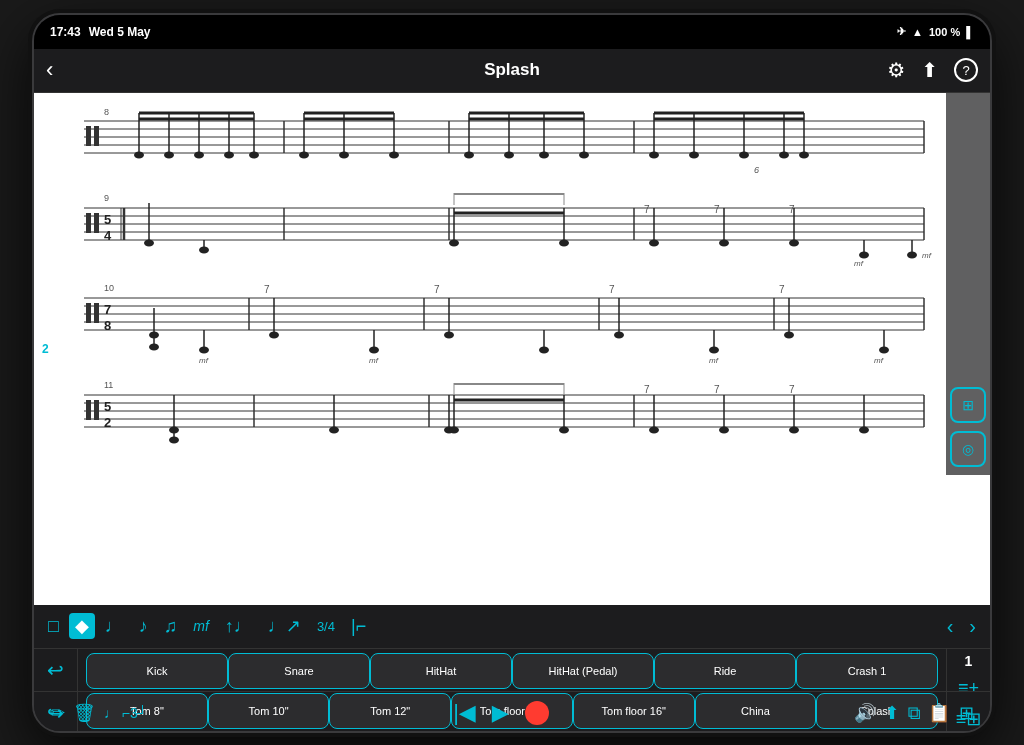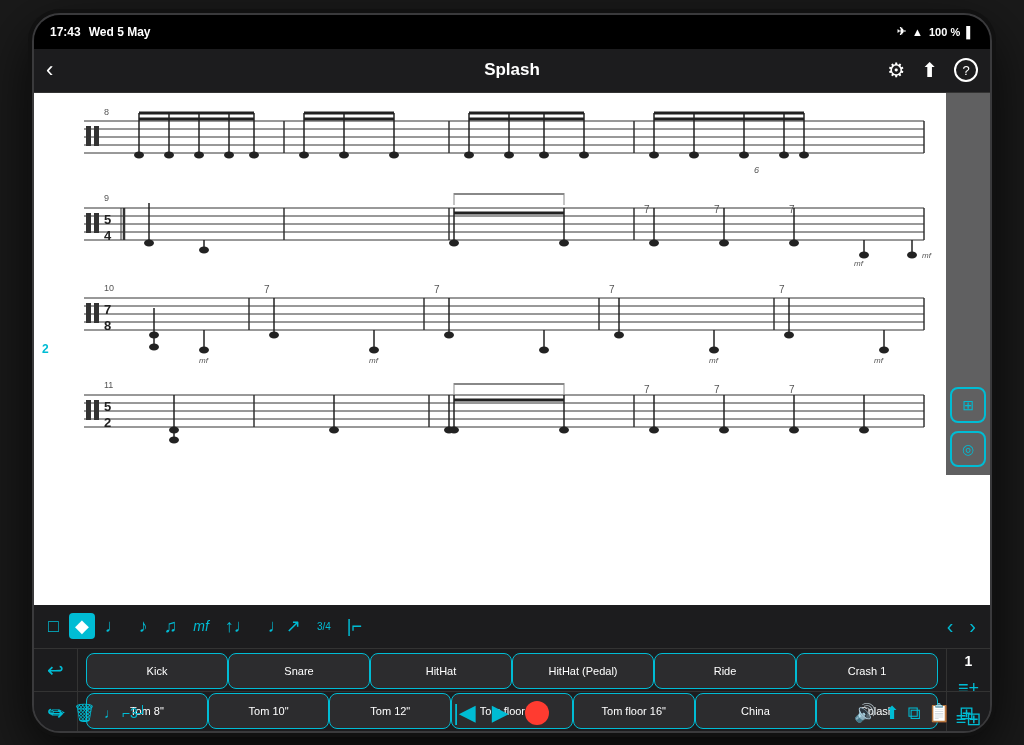--- a/index.html
+++ b/index.html
@@ -512,21 +512,21 @@
 
     <div class="toolbar-row">
       <span class="tool-btn">□</span>
       <span class="tool-btn active" style="background:#00bcd4; border-radius:4px; padding:2px 6px;">◆</span>
       <span class="tool-btn">♩</span>
       <span class="tool-btn">♪</span>
       <span class="tool-btn">♫</span>
       <span class="tool-btn" style="font-style:italic; font-size:14px;">mf</span>
       <span class="tool-btn">↑♩</span>
       <span class="tool-btn">♩↗</span>
-      <span class="tool-btn" style="font-size:10px;">3/4</span>
+      <span class="tool-btn" style="font-size:13px;">3/4</span>
       <span class="tool-btn">|⌐</span>
       <div class="tool-separator"></div>
       <span class="tool-btn" style="color:#00bcd4; font-size:20px;">‹</span>
       <span class="tool-btn" style="color:#00bcd4; font-size:20px;">›</span>
     </div>
 
     <div class="bottom-main-content">
 
       <div style="display:flex; flex-direction:column; width:44px; align-items:center; justify-content:space-around; border-right:1px solid #333;">
         <span style="color:#00bcd4; font-size:20px; cursor:pointer;">↩</span>

